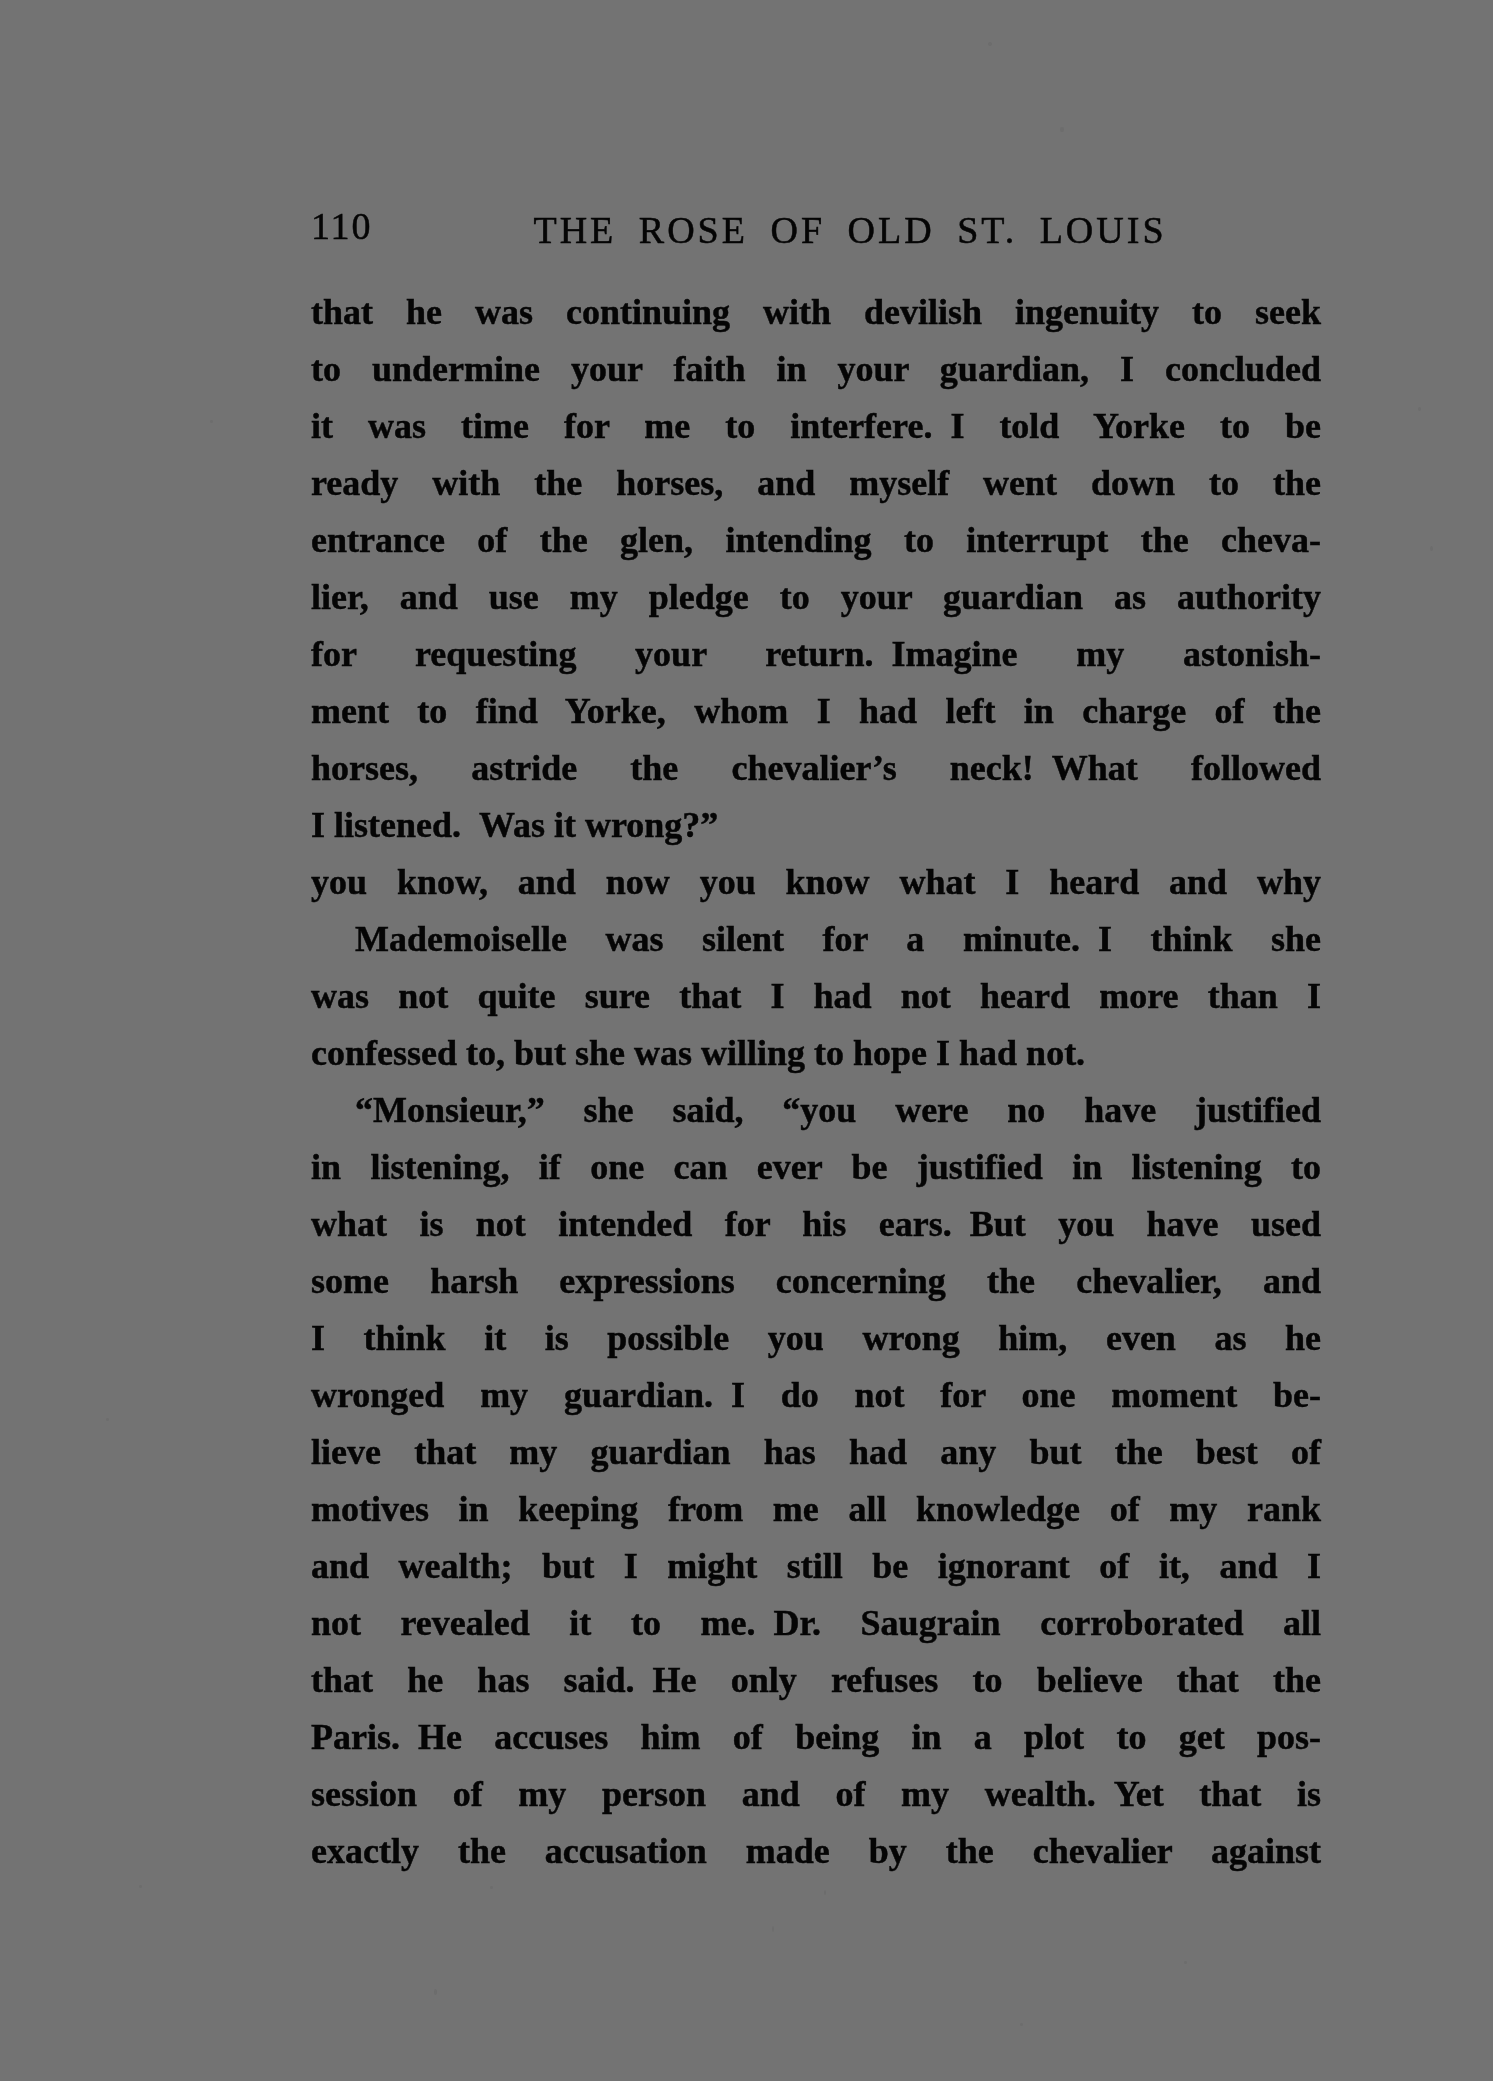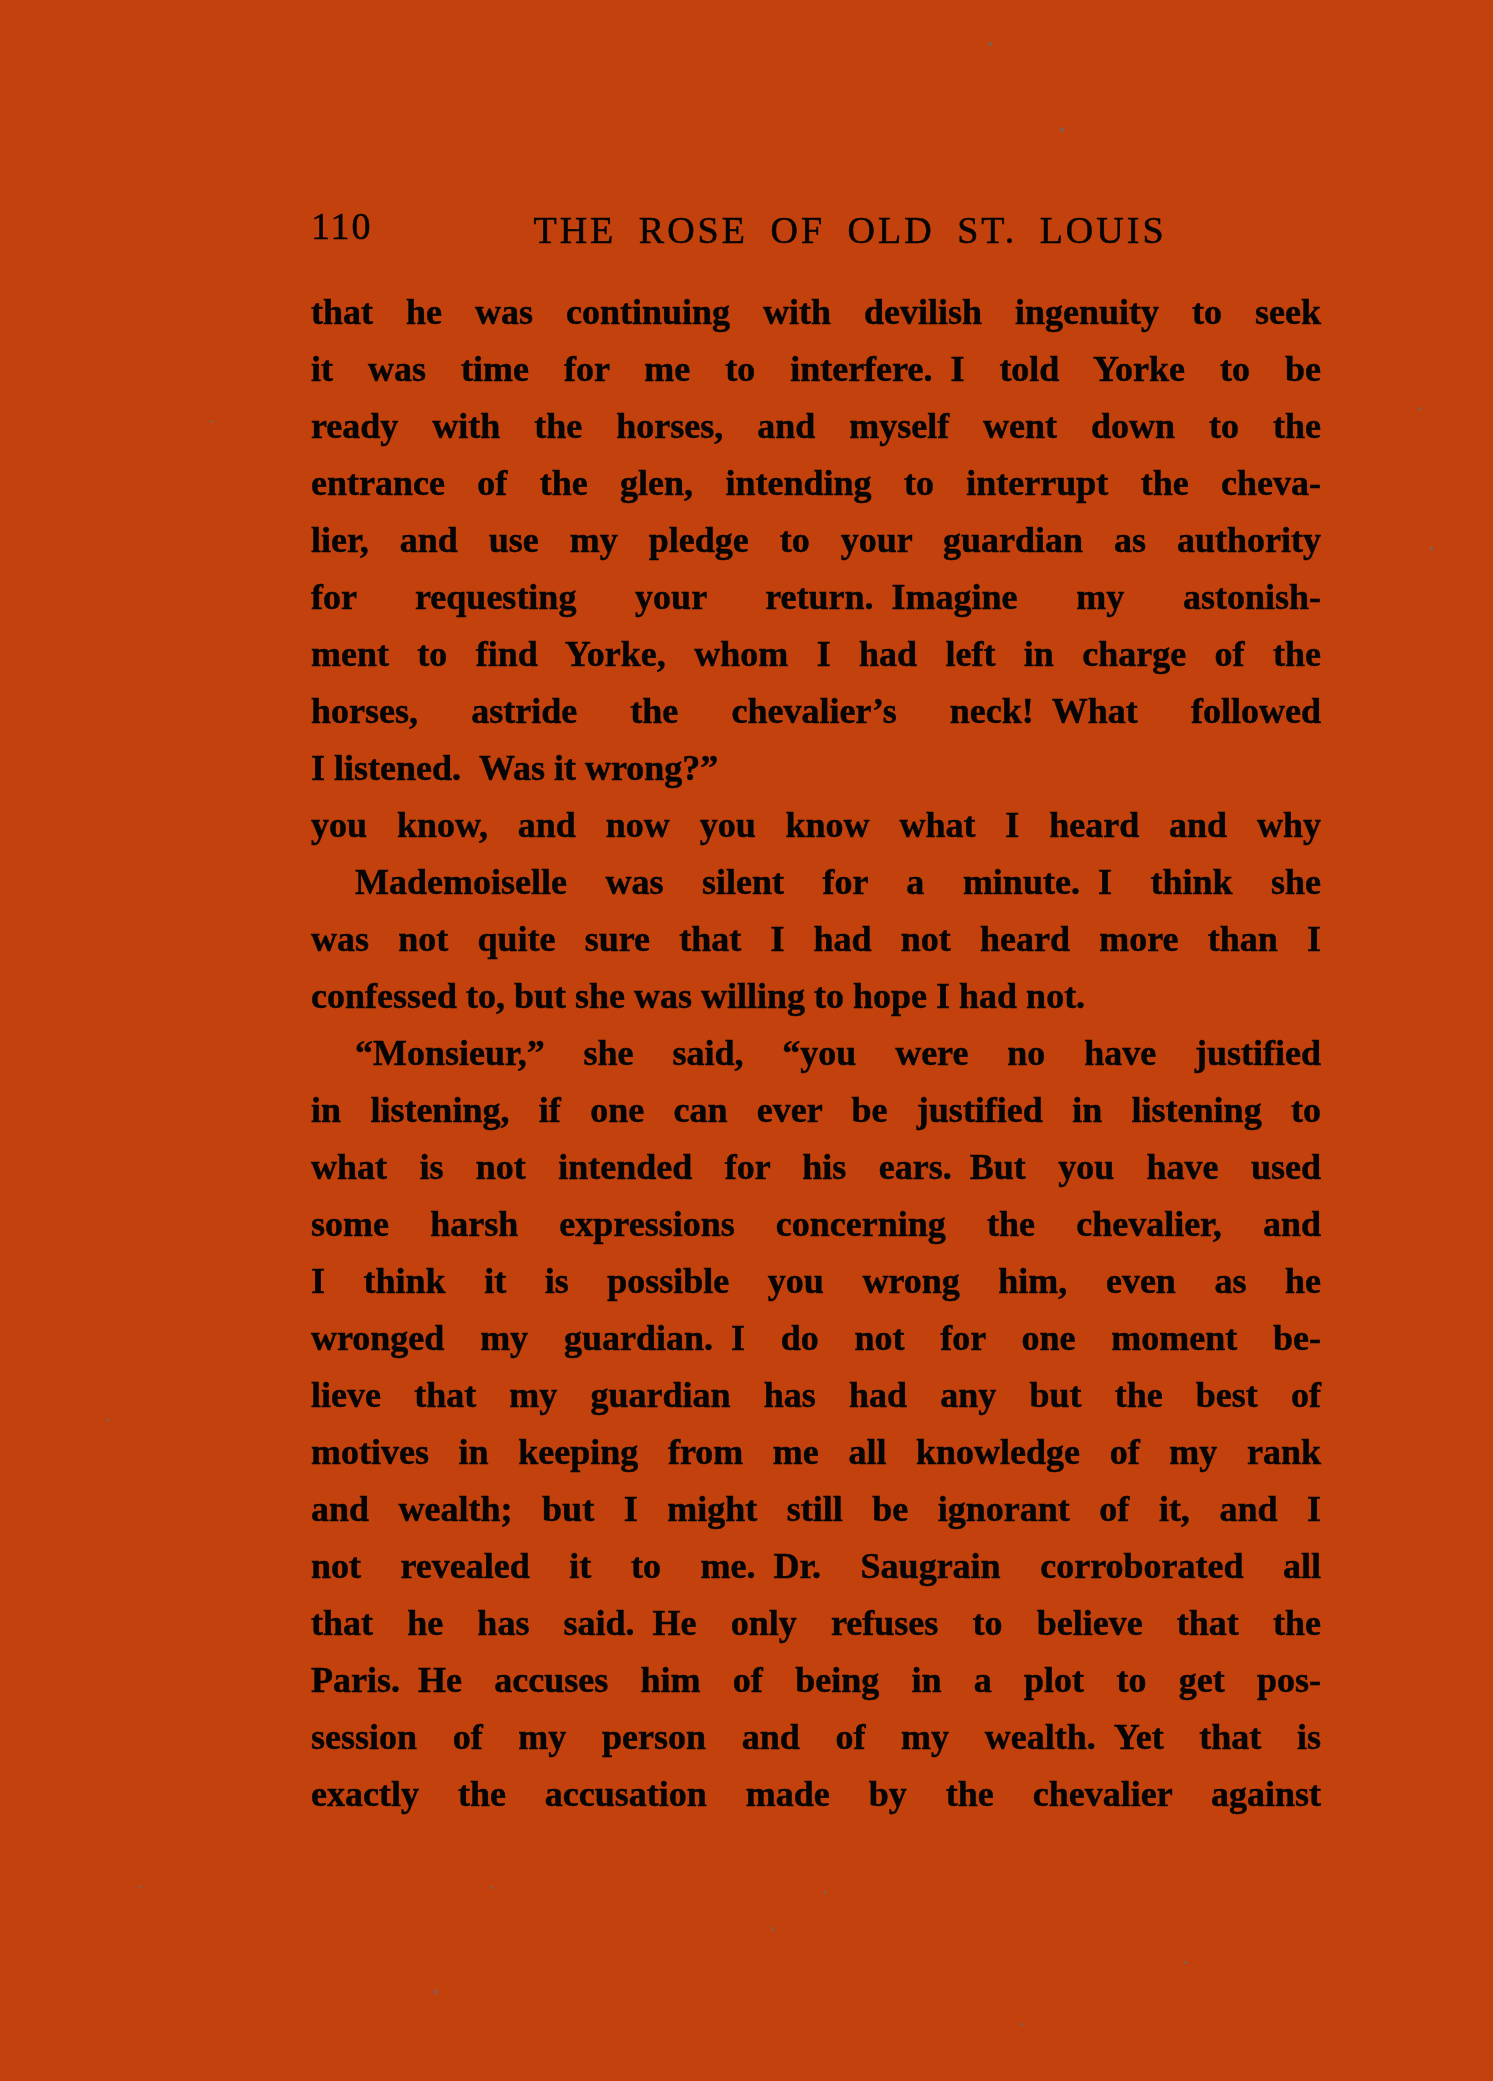--- a/index.html
+++ b/index.html
@@ -4,21 +4,21 @@
 <style>
   html, body {
     margin: 0;
     padding: 0;
     background: #ffffff;
   }
   .page {
     position: relative;
     width: 1493px;
     height: 2081px;
-    background: #c2410c;
+    background: #737373;
     overflow: hidden;
     font-family: "Liberation Serif", "DejaVu Serif", serif;
     color: #050505;
   }
   
   .header {
     position: absolute;
     top: 201px;
     left: 311px;
     width: 1010px;
@@ -80,20 +80,21 @@
 <div class="page">
 
   <div class="header">
     <span class="pagenum">110</span>
     <div class="running-title">THE ROSE OF OLD ST. LOUIS</div>
   </div>
 
   <div class="text-block">
       <div class="paragraph">
         <div class="line">that he was continuing with devilish ingenuity to seek</div>
+        <div class="line">to undermine your faith in your guardian, I concluded</div>
         <div class="line">it was time for me to interfere. I told Yorke to be</div>
         <div class="line">ready with the horses, and myself went down to the</div>
         <div class="line">entrance of the glen, intending to interrupt the cheva-</div>
         <div class="line">lier, and use my pledge to your guardian as authority</div>
         <div class="line">for requesting your return. Imagine my astonish-</div>
         <div class="line">ment to find Yorke, whom I had left in charge of the</div>
         <div class="line">horses, astride the chevalier’s neck! What followed</div>
         <div class="line flush">I listened. Was it wrong?”</div>
         <div class="line">you know, and now you know what I heard and why</div>
       </div>

